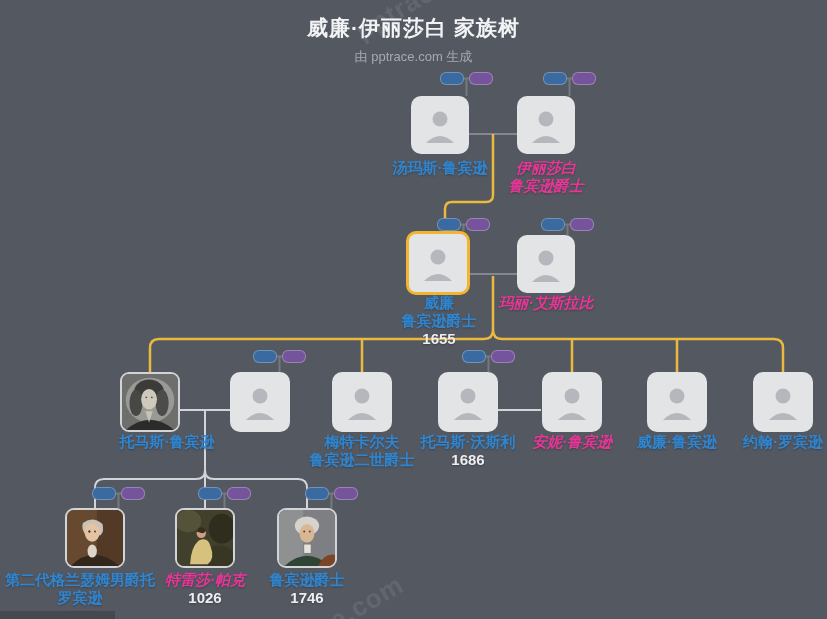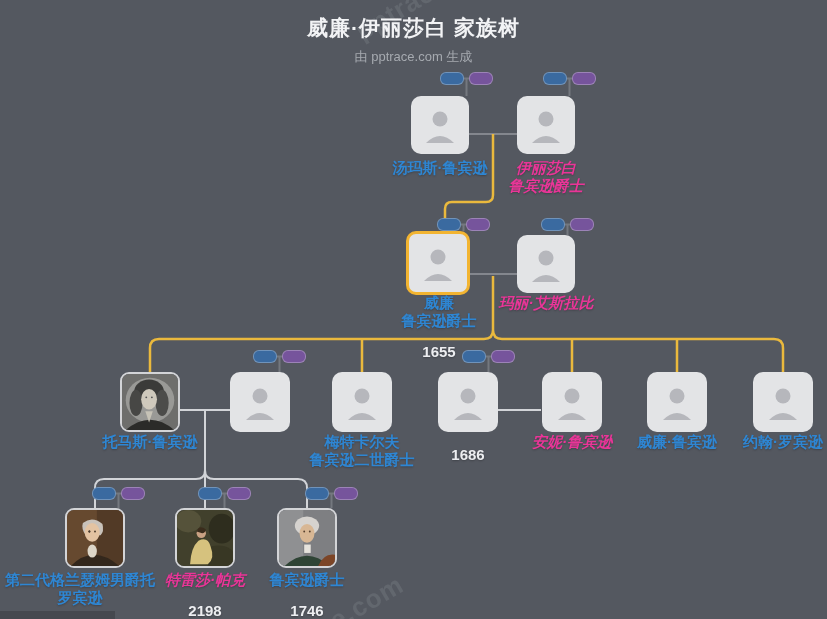--- a/index.html
+++ b/index.html
@@ -27,21 +27,21 @@
   .box.hl{border:3px solid var(--highlight);}
   .portrait{position:absolute;border-radius:9px;overflow:hidden;border:2px solid #d3d4d7;box-sizing:border-box;}
   .portrait svg{display:block;}
   .pills{position:absolute;display:flex;gap:5px;}
   .pill{width:24px;height:13px;border-radius:6px;border:1px solid rgba(255,255,255,.28);box-sizing:border-box;}
   .pill-blue{background:var(--pill-blue);}
   .pill-purple{background:var(--pill-purple);}
   .plabel{position:absolute;text-align:center;font-size:15px;font-weight:700;line-height:18px;text-shadow:0 1px 2px rgba(0,0,0,.25);}
   .nm.male{color:var(--accent-blue);}
   .nm.female{color:var(--accent-pink);font-style:italic;}
-  .yr{color:var(--year);font-weight:700;margin-top:13px;}
+  .yr{color:var(--year);font-weight:700;}
   .wm{position:absolute;font-size:26px;font-weight:700;color:var(--watermark);transform:rotate(-30deg);transform-origin:left center;white-space:nowrap;letter-spacing:1px;}
   .edgebar{position:absolute;left:0;top:611px;width:115px;height:8px;background:var(--edgebar);}
 </style>
 </head>
 <body>
 
 <div class="stage">
 
   <div class="wm" style="left:358px;top:18px">pptrace.com</div>
   <div class="wm" style="left:258px;top:650px">pptrace.com</div>
@@ -198,28 +198,29 @@
       <path d="M6,38 Q20,24 34,38 Z" fill="var(--silhouette)"></path>
     </svg>
   </div>
   <div class="box" style="left:753px;top:372px;width:60px;height:60px">
     <svg width="40" height="40" viewBox="0 0 40 40">
       <circle cx="20" cy="14" r="7.5" fill="var(--silhouette)"></circle>
       <path d="M6,38 Q20,24 34,38 Z" fill="var(--silhouette)"></path>
     </svg>
   </div>
 
-  <div class="plabel" style="left:50px;top:433px;width:200px">
+  <div class="plabel" style="left:67px;top:433px;width:200px">
     <div class="nm male">托马斯·鲁宾逊</div>
   </div>
   <div class="plabel" style="left:262px;top:433px;width:200px">
     <div class="nm male">梅特卡尔夫</div>
     <div class="nm male">鲁宾逊二世爵士</div>
   </div>
   <div class="plabel" style="left:368px;top:433px;width:200px">
+    <div class="nm male">托马斯·沃斯利</div>
     <div class="yr">1686</div>
   </div>
   <div class="plabel" style="left:472px;top:433px;width:200px">
     <div class="nm female">安妮·鲁宾逊</div>
   </div>
   <div class="plabel" style="left:577px;top:433px;width:200px">
     <div class="nm male">威廉·鲁宾逊</div>
   </div>
   <div class="plabel" style="left:683px;top:433px;width:200px">
     <div class="nm male">约翰·罗宾逊</div>
@@ -263,21 +264,21 @@
     </svg>
   </div>
 
   <div class="plabel" style="left:-20px;top:571px;width:200px">
     <div class="nm male" style="white-space:nowrap">第二代格兰瑟姆男爵托</div>
     <div class="nm male">罗宾逊</div>
     <div class="yr">1738</div>
   </div>
   <div class="plabel" style="left:105px;top:571px;width:200px">
     <div class="nm female">特雷莎·帕克</div>
-    <div class="yr">2198</div>
+    <div class="yr">1026</div>
   </div>
   <div class="plabel" style="left:207px;top:571px;width:200px">
     <div class="nm male">鲁宾逊爵士</div>
     <div class="yr">1746</div>
   </div>
 
   <div class="edgebar"></div>
 </div>
 
 </body></html>

